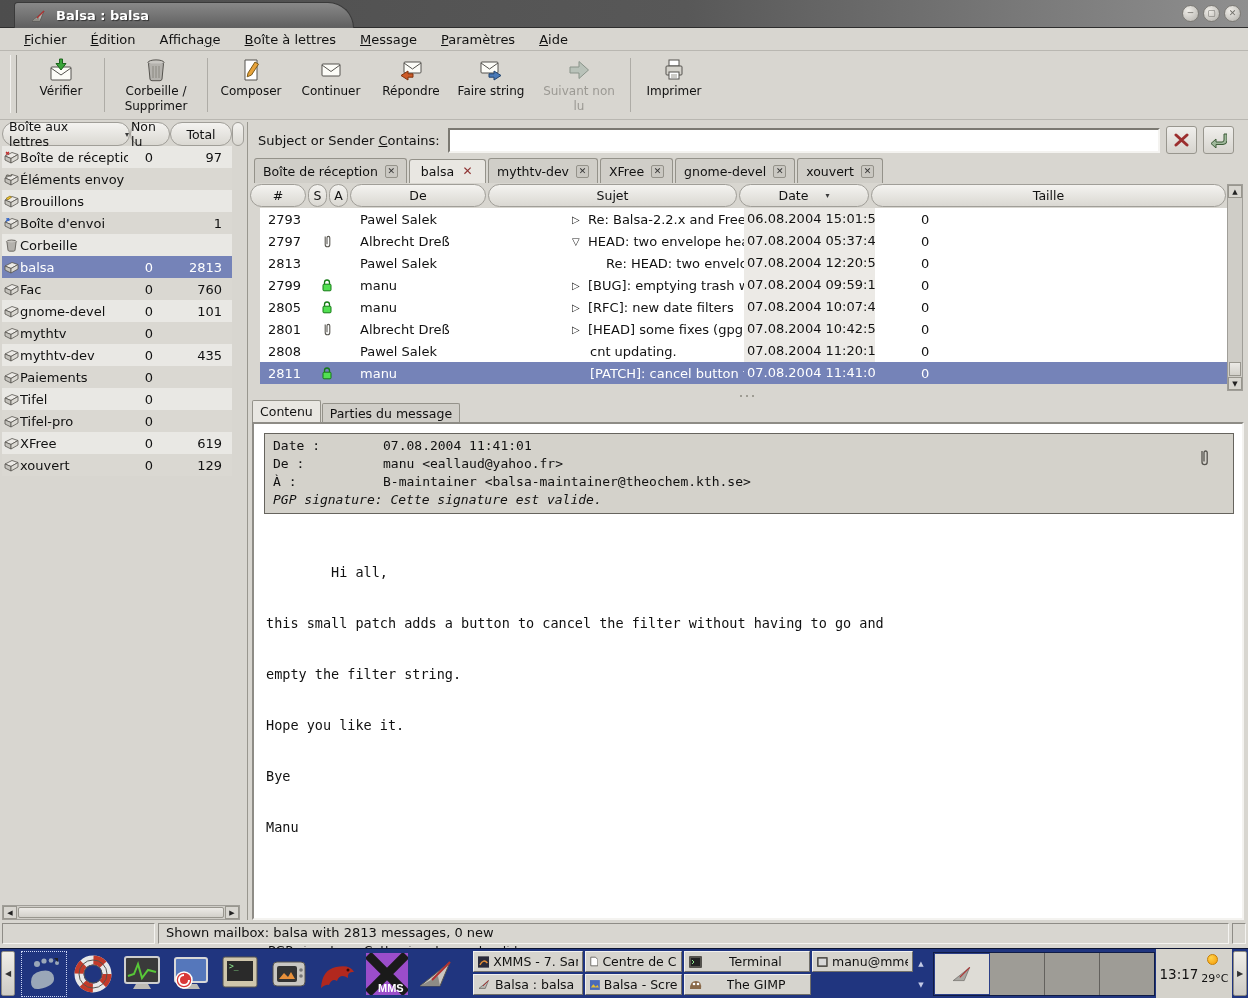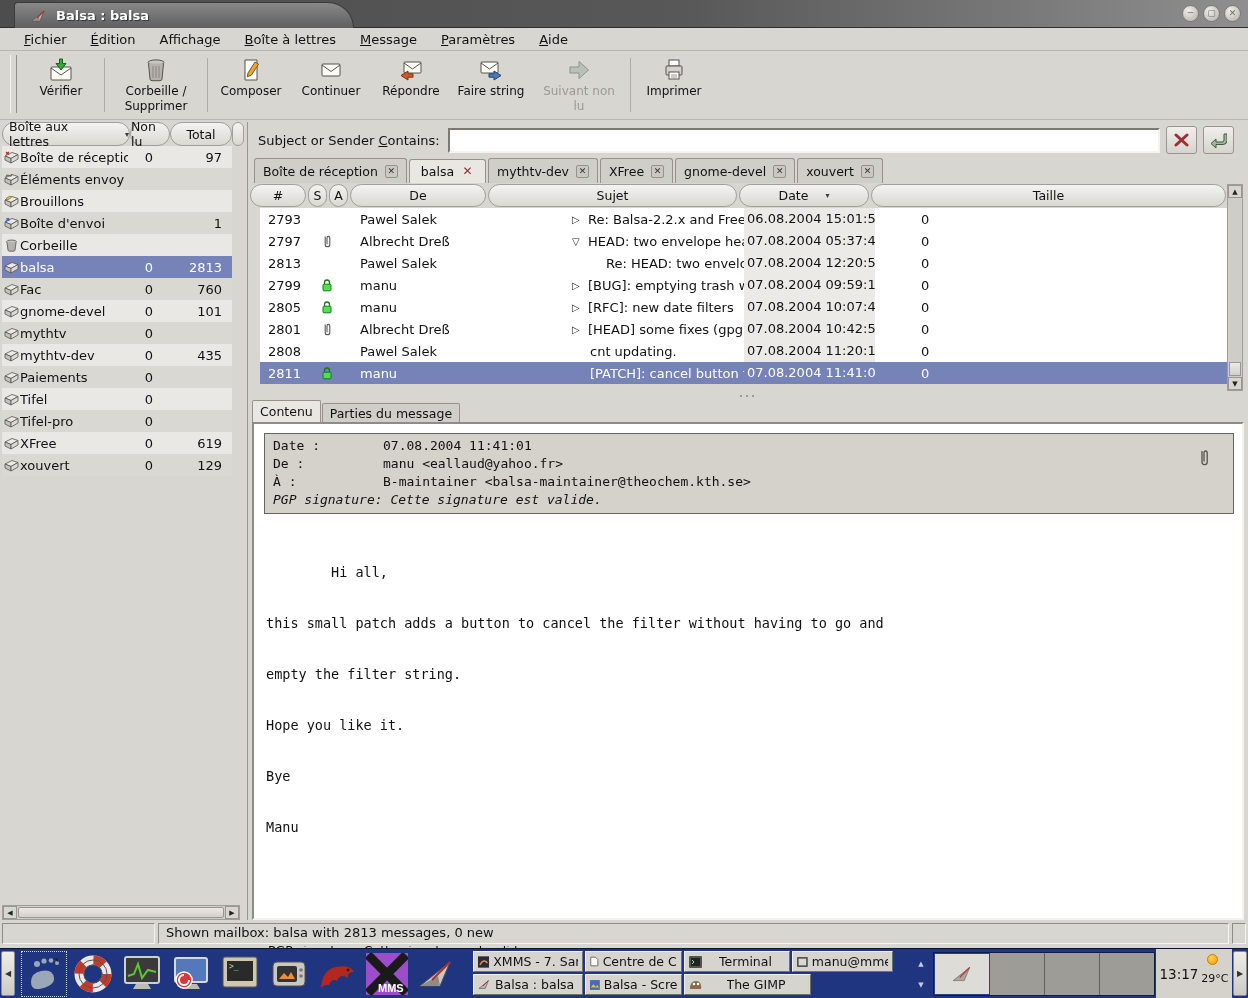--- a/index.html
+++ b/index.html
@@ -784,21 +784,21 @@
               <path d="M2 9 q4-7 8-2" stroke="#e89038" fill="none" stroke-width="1.5"></path>
             </svg>
             <span class="wlbl">XMMS - 7. San</span>
           </div>
         <div class="wbtn" style="width:97px">
             <svg width="11" height="13" viewBox="0 0 11 13">
               <path d="M1 1 h6 l3 3 v8 h-9 z" fill="#fff" stroke="#55534e"></path>
             </svg>
             <span class="wlbl">Centre de Cont</span>
           </div>
-        <div class="wbtn" style="width:106px;justify-content:center">
+        <div class="wbtn" style="width:127px;justify-content:center">
             <svg width="13" height="12" viewBox="0 0 13 12">
               <rect width="13" height="12" rx="1" fill="#55534e"></rect>
               <rect x="2" y="2" width="9" height="8" fill="#222"></rect>
               <path d="M3 4 l2 2 -2 2" stroke="#8fe88f" fill="none"></path>
             </svg>
             <span class="wlbl" style="margin:0 auto">Terminal</span>
           </div>
         <div class="wbtn" style="width:101px">
             <svg width="13" height="12" viewBox="0 0 13 12">
               <rect width="13" height="12" rx="1" fill="#55534e"></rect>

